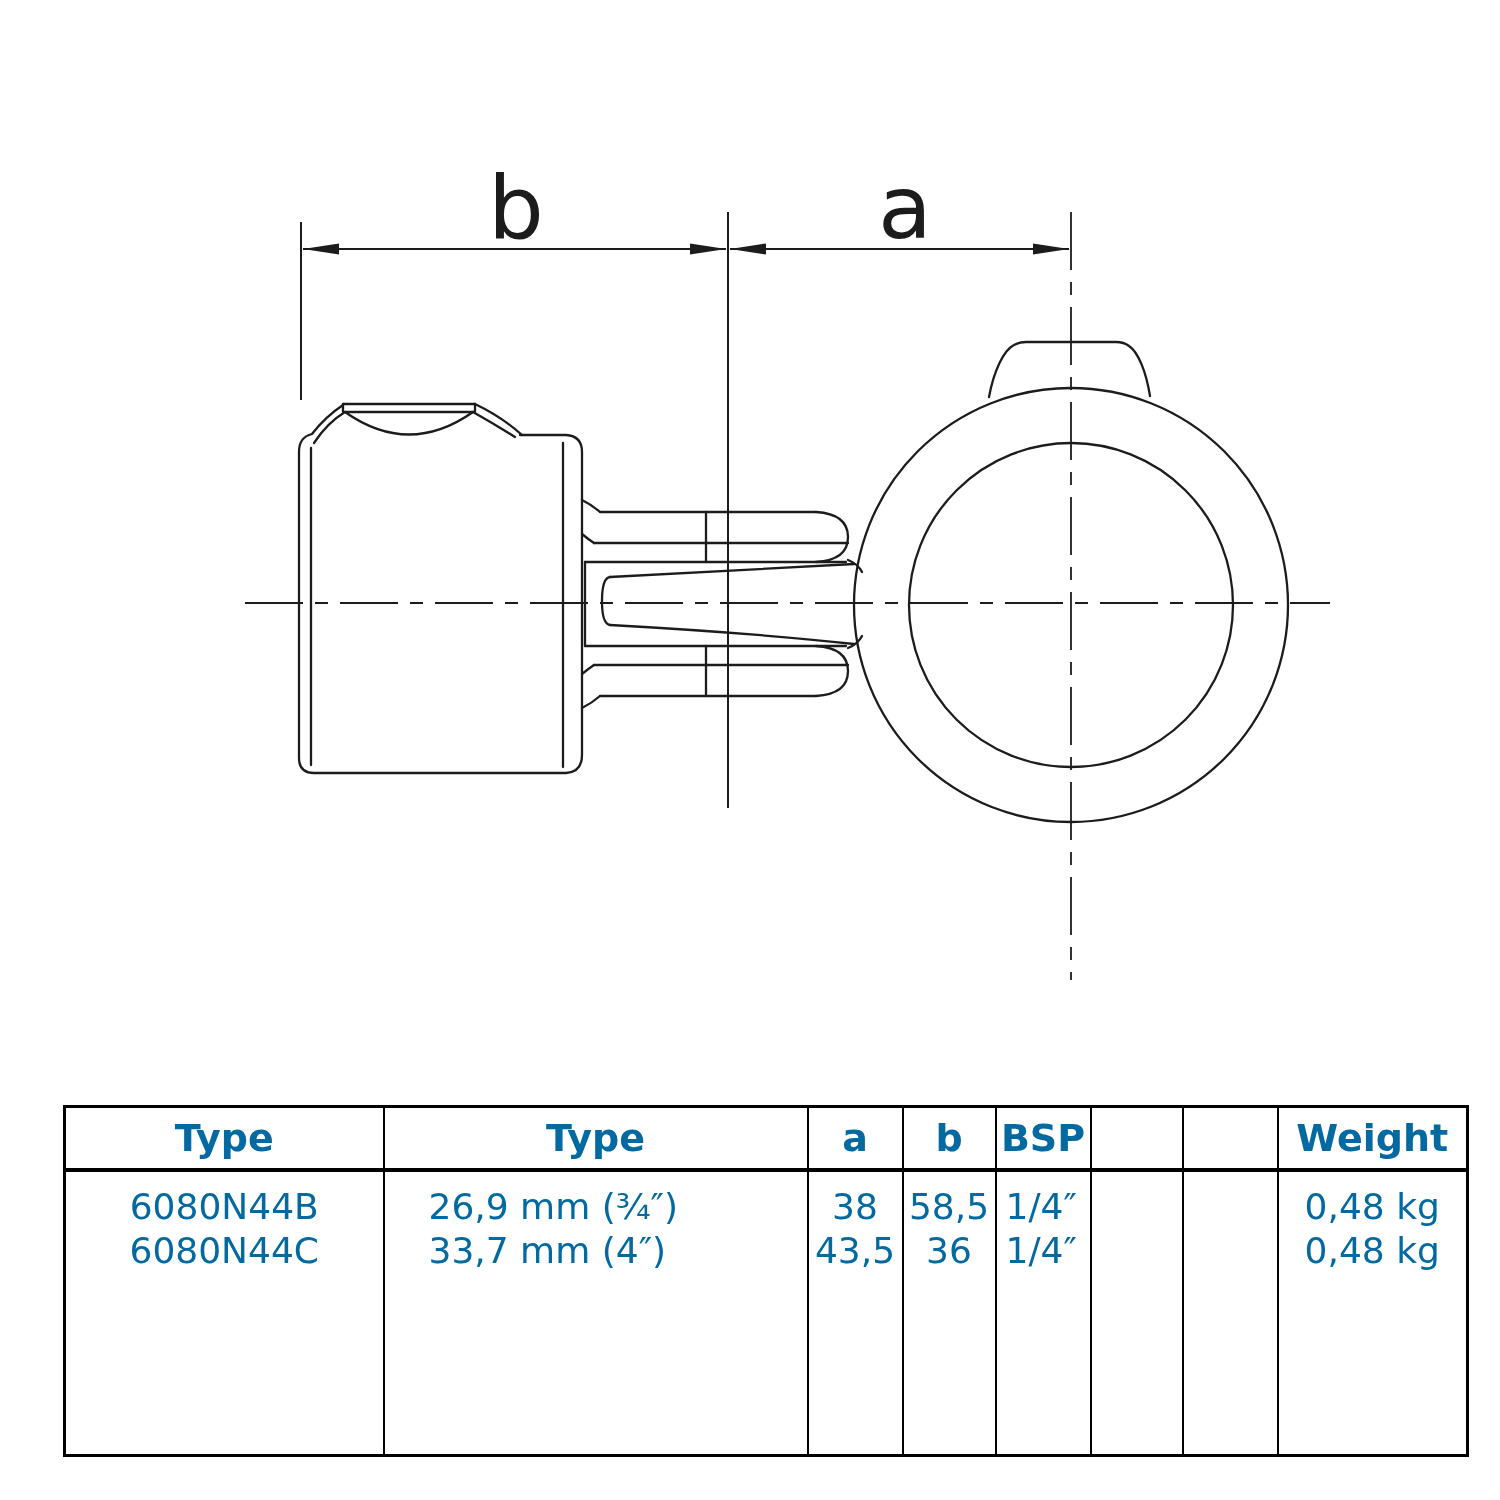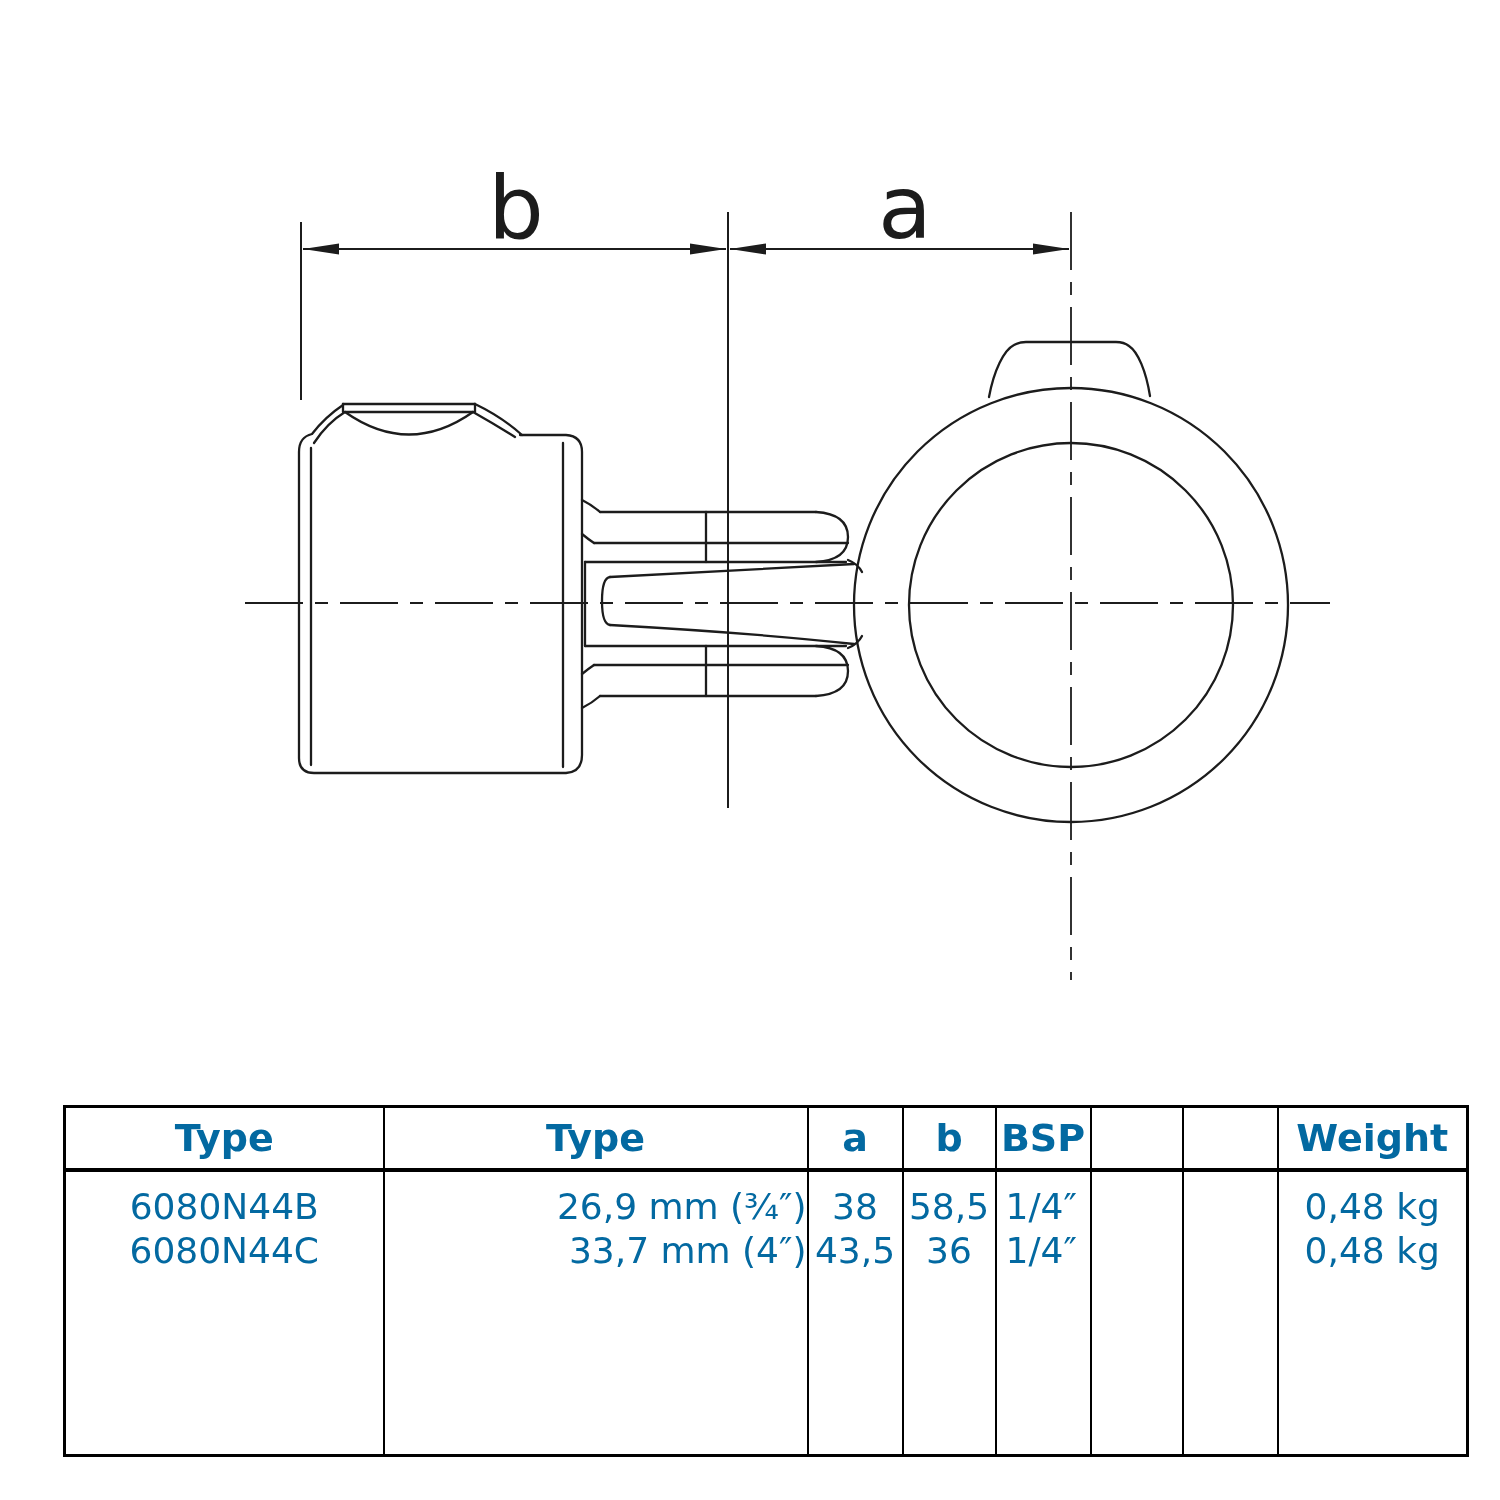--- a/index.html
+++ b/index.html
@@ -15,21 +15,21 @@
   
   .spec-table{position:absolute;left:47px;top:1105px;width:1403px;height:352px;
               border-collapse:collapse;table-layout:fixed;font-size:36px;color:#0369a1;margin-left:16px;}
   .spec-table th,.spec-table td{border-left:2px solid #000;border-right:2px solid #000;
               padding:0;text-align:center;vertical-align:middle;overflow:hidden;white-space:nowrap;}
   .spec-table tr.hdr th{font-size:38px;font-weight:bold;height:60px;border-bottom:4px solid #000;}
   .spec-table{border:3px solid #000;}
   .spec-table tr.r td{height:44px;}
   .spec-table tr.r1 td{padding-top:12px;}
   .spec-table td.size-cell,.spec-table th.size-h{}
-  .spec-table td.size-cell{text-align:right;}
+  .spec-table td.size-cell{text-align:left;padding-left:44px;}
   .spec-table td.bsp-cell{text-align:left;padding-left:9px;}
   .spec-table tr.fill td{height:auto;}
 </style>
 </head>
 <body>
 
 <div class="stage">
 
   <svg width="1500" height="1100" viewBox="0 0 1500 1100">
 

